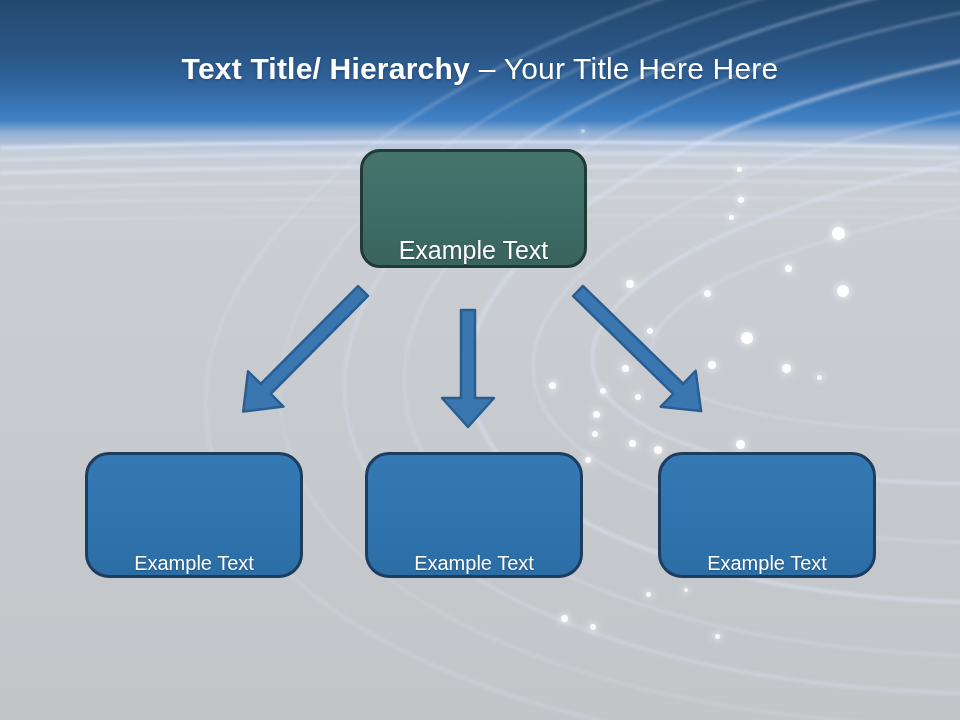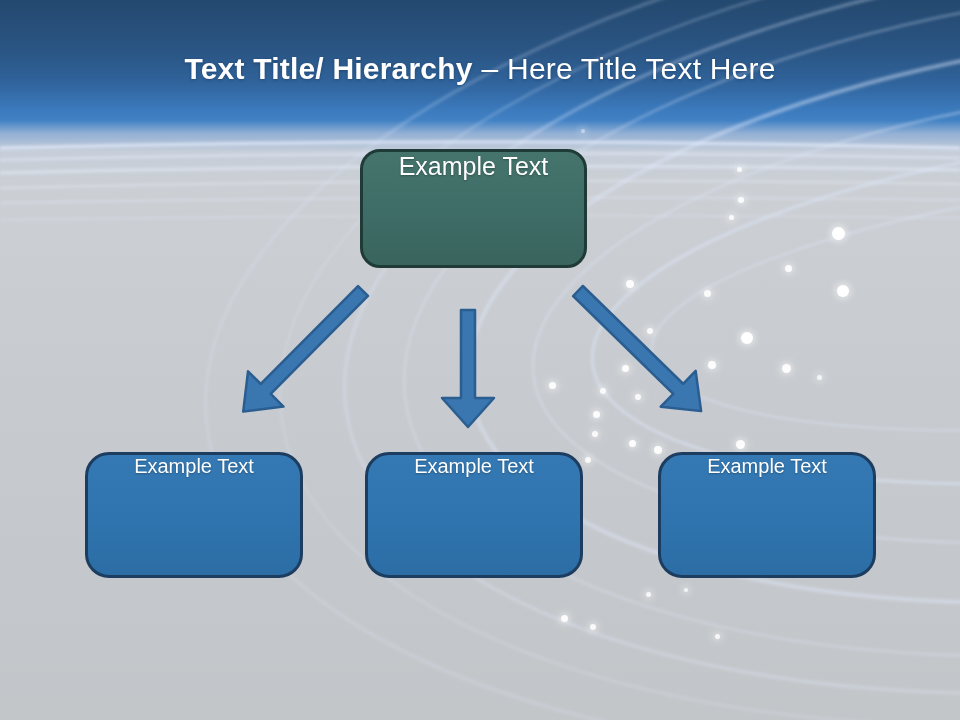--- a/index.html
+++ b/index.html
@@ -22,21 +22,21 @@
   }
   .title{
     position:absolute;left:0;top:52px;width:960px;margin:0;z-index:4;
     text-align:center;color:#fff;font-size:30px;font-weight:400;
     text-shadow:0 1px 3px rgba(10,30,55,.35);letter-spacing:.2px;
   }
   .title .bold{font-weight:700;}
   .title .light{font-weight:400;margin-left:.30em;}
   .arrows{position:absolute;left:0;top:0;z-index:4;pointer-events:none;}
   .box{
-    position:absolute;display:flex;align-items:flex-start;justify-content:center;
+    position:absolute;display:flex;align-items:flex-end;justify-content:center;
     color:#fff;text-align:center;box-sizing:border-box;z-index:5;
     text-shadow:0 1px 2px rgba(0,0,0,.28);
   }
   .box.root{
     left:360px;top:149px;width:227px;height:119px;border-radius:20px;
     border:3px solid var(--root-box-border,#1f3b37);
     background:linear-gradient(180deg,#45746d 0%,var(--root-box-fill,#3e6c66) 55%,#3a645e 100%);
     font-size:25px;
   }
   .box.child{
@@ -108,21 +108,21 @@
       <span class="dot" style="left: 735.5px; top: 439.5px; width: 9px; height: 9px; opacity: 0.95;"></span>
       <span class="dot" style="left: 585px; top: 457px; width: 6px; height: 6px; opacity: 0.9;"></span>
       <span class="dot" style="left: 645.5px; top: 591.5px; width: 5px; height: 5px; opacity: 0.85;"></span>
       <span class="dot" style="left: 684px; top: 588px; width: 4px; height: 4px; opacity: 0.8;"></span>
       <span class="dot" style="left: 560.5px; top: 614.5px; width: 7px; height: 7px; opacity: 0.95;"></span>
       <span class="dot" style="left: 590px; top: 624px; width: 6px; height: 6px; opacity: 0.9;"></span>
       <span class="dot" style="left: 714.5px; top: 633.5px; width: 5px; height: 5px; opacity: 0.85;"></span>
     </div>
 
   <h1 class="title">
-    <span class="bold">Text Title/ Hierarchy</span><span class="light">– Here Title Text Here</span>
+    <span class="bold">Text Title/ Hierarchy</span><span class="light">– Your Title Here Here</span>
   </h1>
 
   <div class="box root">
     <span>Example Text</span>
   </div>
 
   <svg class="arrows" width="960" height="720" viewBox="0 0 960 720" aria-hidden="true">
     <g style="fill:var(--arrow-fill,#3a76b0);stroke:var(--arrow-stroke,#2a5d90);" stroke-width="2.5" stroke-linejoin="round">
       <path transform="translate(363,291) rotate(44.8)" d="M -7 0 L 7 0 L 7 138 L 25 138 L 0 170 L -25 138 L -7 138 Z"></path>
       <path transform="translate(468,310)" d="M -7 0 L 7 0 L 7 88 L 26 88 L 0 117 L -26 88 L -7 88 Z"></path>

